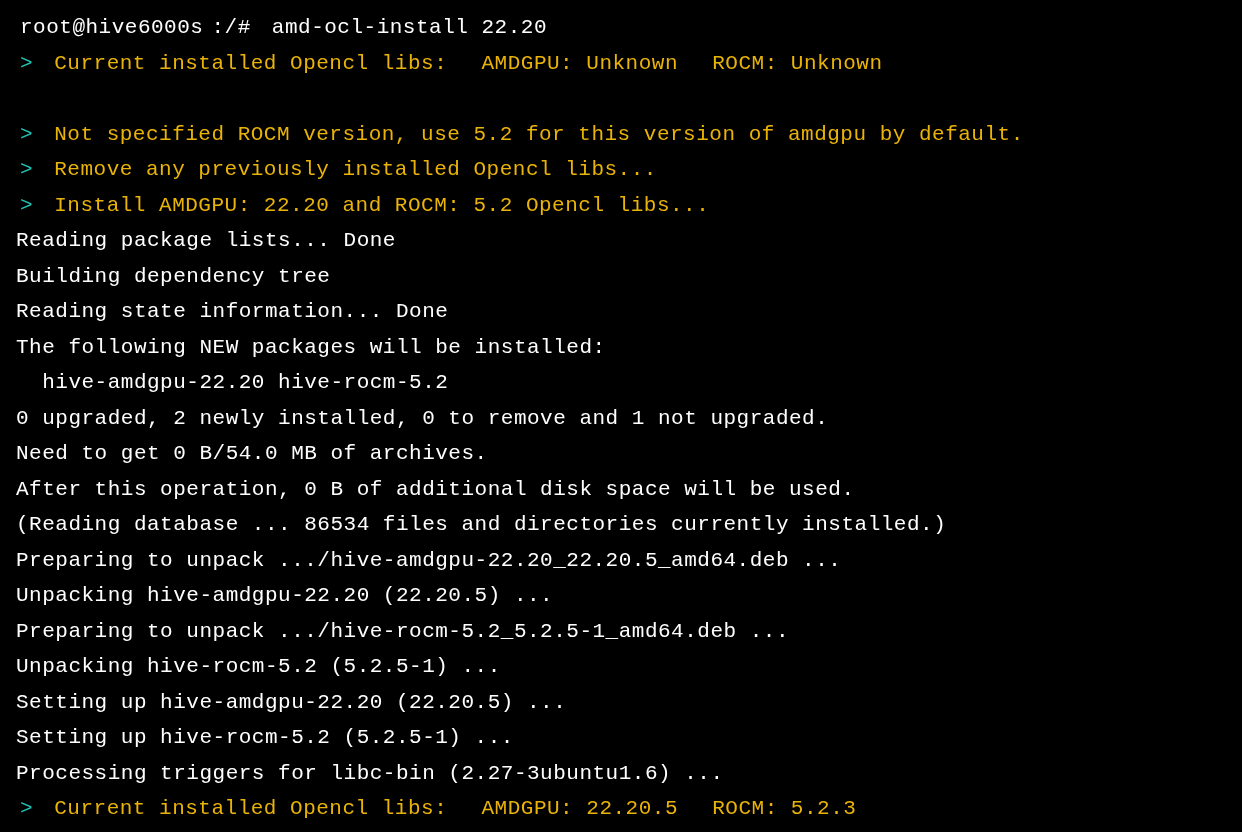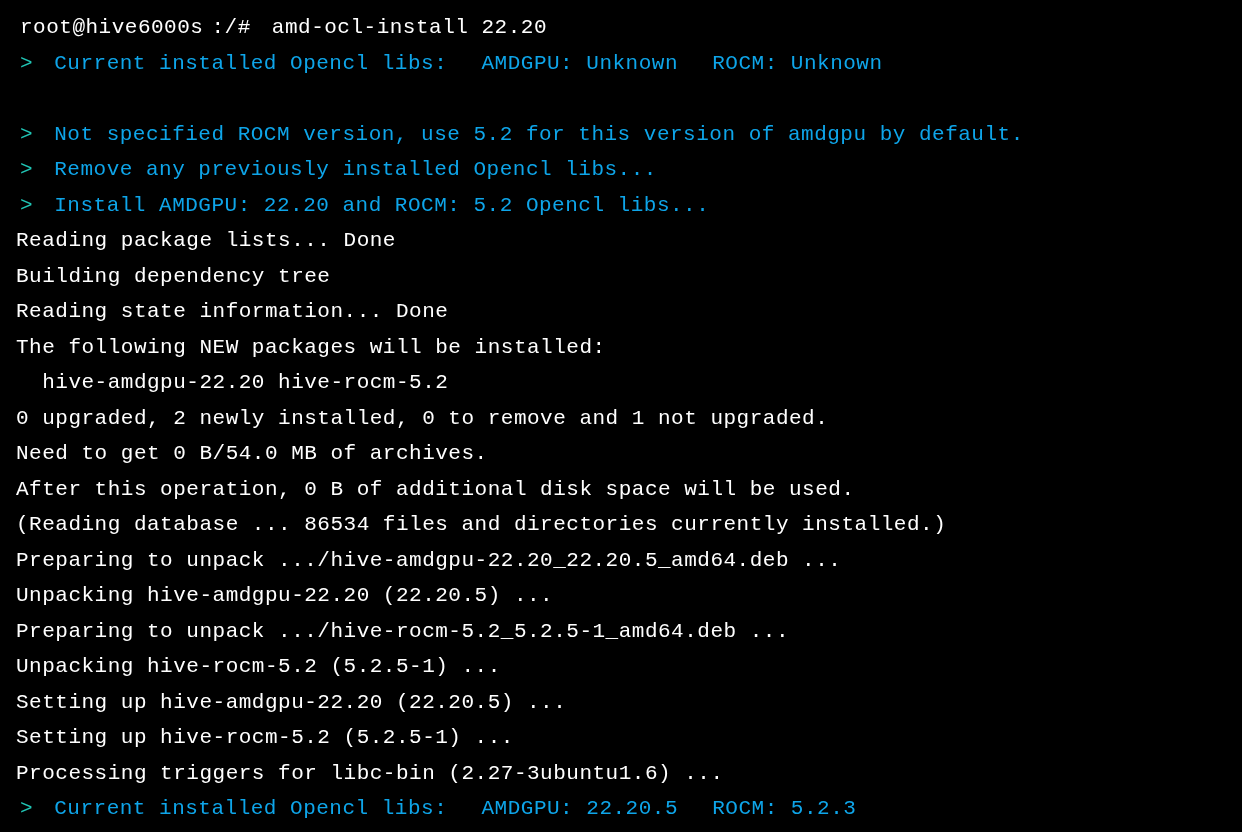--- a/index.html
+++ b/index.html
@@ -23,21 +23,21 @@
       white-space: pre;
       padding: 0;
     }
     .prompt-user {
       color: #ffffff;
     }
     .prompt-char {
       color: #20c4b4;
     }
     .teal {
-      color: #0ea5e9;
+      color: #eab308;
     }
     .white {
       color: #ffffff;
     }
     .line {
       display: block;
       min-height: 31.5px;
     }
   </style>
 </head>

